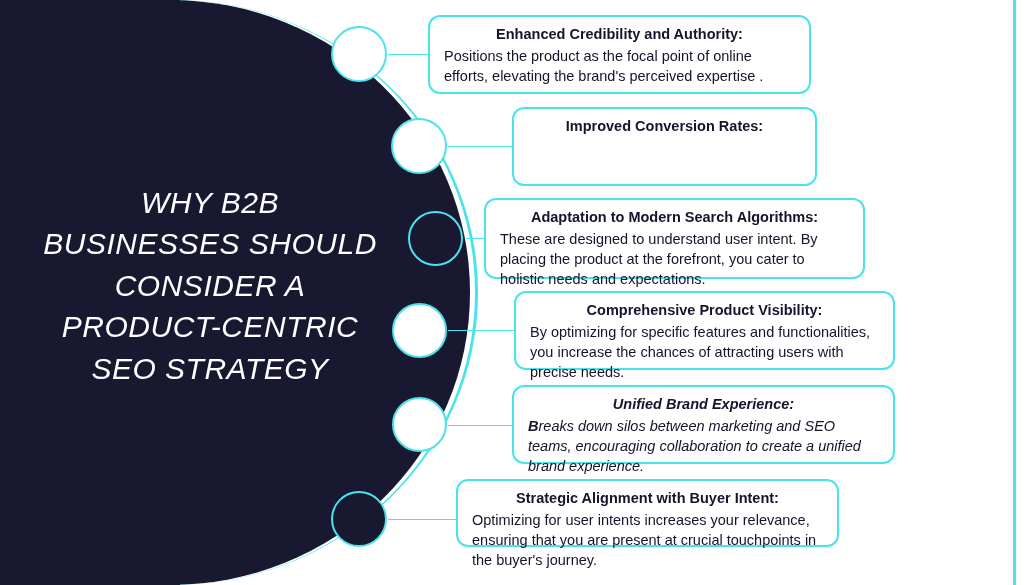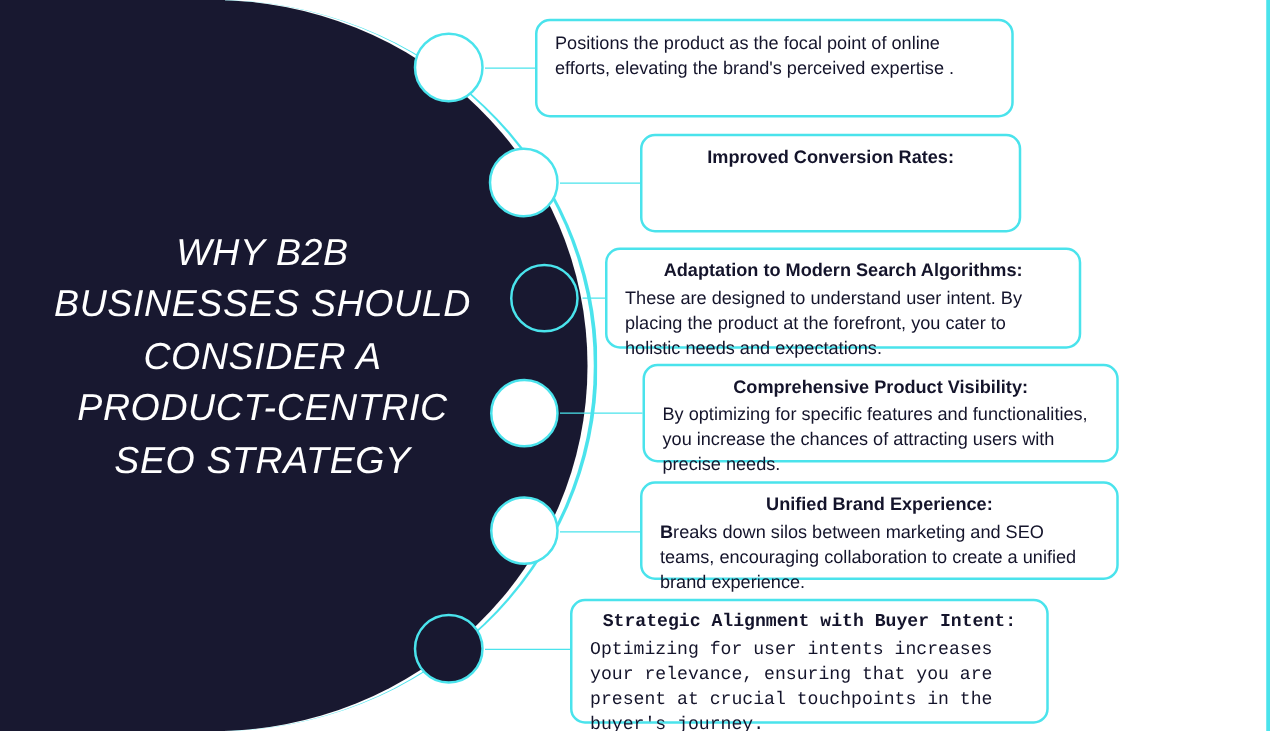--- a/index.html
+++ b/index.html
@@ -145,40 +145,41 @@
   <div class="connector" style="left:388px; top:519px; width:70px;"></div>
 
   <div class="node-circle hollow" style="left:331px; top:26px; width:56px; height:56px;"></div>
   <div class="node-circle hollow" style="left:391px; top:118px; width:56px; height:56px;"></div>
   <div class="node-circle filled" style="left:408px; top:211px; width:55px; height:55px;"></div>
   <div class="node-circle hollow" style="left:392px; top:303px; width:55px; height:55px;"></div>
   <div class="node-circle hollow" style="left:392px; top:397px; width:55px; height:55px;"></div>
   <div class="node-circle filled" style="left:331px; top:491px; width:56px; height:56px;"></div>
 
   <div class="card" style="left:428px; top:15px; width:383px; height:79px;">
+    <div class="card-heading">Enhanced Credibility and Authority:</div>
     <div class="card-body">Positions the product as the focal point of online efforts, elevating the brand's perceived expertise .</div>
   </div>
 
   <div class="card" style="left:512px; top:107px; width:305px; height:79px;">
     <div class="card-heading">Improved Conversion Rates:</div>
   </div>
 
   <div class="card" style="left:484px; top:198px; width:381px; height:81px;">
     <div class="card-heading">Adaptation to Modern Search Algorithms:</div>
     <div class="card-body">These are designed to understand user intent. By placing the product at the forefront, you cater to holistic needs and expectations.</div>
   </div>
 
   <div class="card" style="left:514px; top:291px; width:381px; height:79px;">
     <div class="card-heading">Comprehensive Product Visibility:</div>
     <div class="card-body">By optimizing for specific features and functionalities, you increase the chances of attracting users with precise needs.</div>
   </div>
 
-  <div class="card" style="left:512px; top:385px; width:383px; height:79px;">
+  <div class="card" style="left:512px; top:385px; width:383px; height:79px;font-style:italic;">
     <div class="card-heading">Unified Brand Experience:</div>
     <div class="card-body"><span class="lead">B</span><span>reaks down silos between marketing and SEO teams, encouraging collaboration to create a unified brand experience.</span></div>
   </div>
 
-  <div class="card" style="left:456px; top:479px; width:383px; height:100px;font-family:Liberation Mono, monospace;">
+  <div class="card" style="left:456px; top:479px; width:383px; height:68px;">
     <div class="card-heading">Strategic Alignment with Buyer Intent:</div>
     <div class="card-body">Optimizing for user intents increases your relevance, ensuring that you are present at crucial touchpoints in the buyer's journey.</div>
   </div>
 
 </div>
 
 </body></html>

